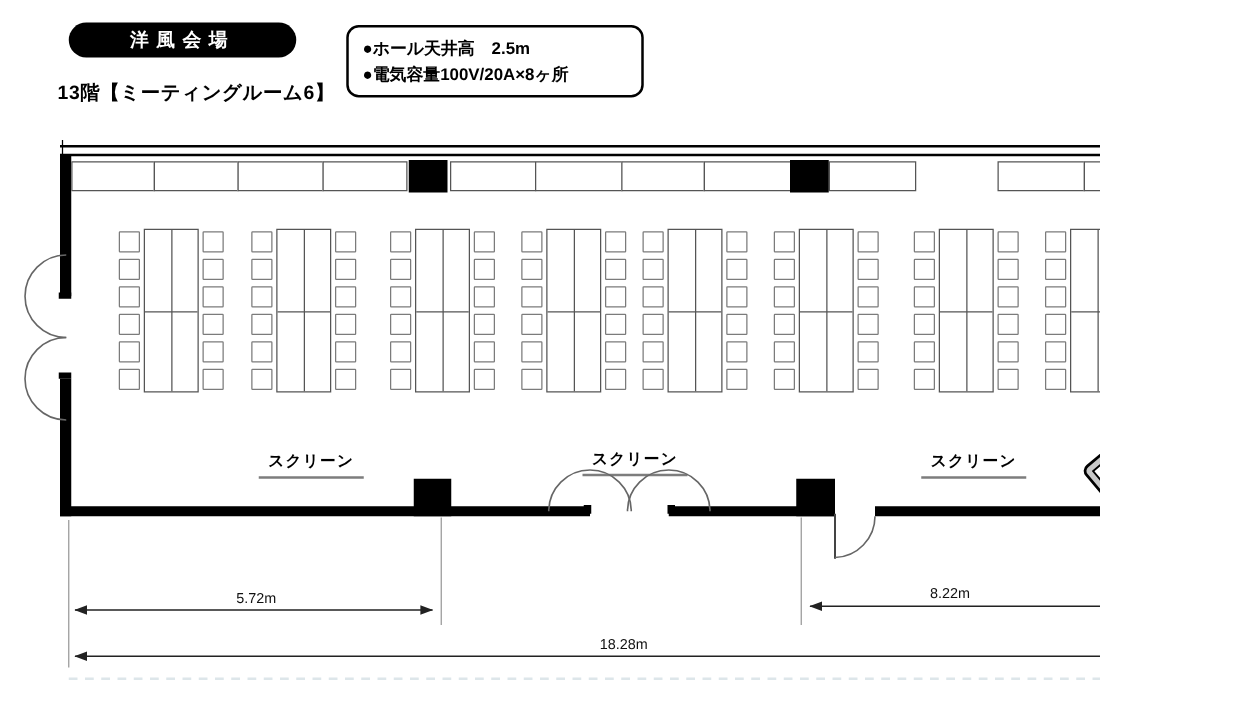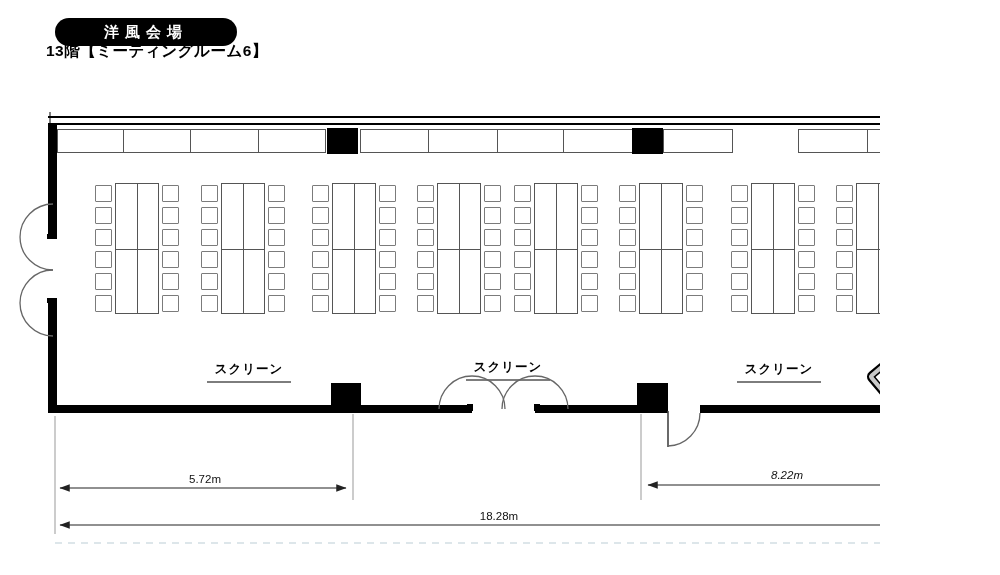--- a/index.html
+++ b/index.html
@@ -4,21 +4,21 @@
 <style>
   html,body{margin:0;padding:0;background:#fff;}
   .canvas{position:relative;width:880px;height:575px;background:#ffffff;
           font-family:"Liberation Sans","DejaVu Sans",sans-serif;overflow:hidden;color:#000;}
   .abs{position:absolute;}
 
   
   .badge{left:55px;top:18px;width:182px;height:28px;background:#000;border-radius:15px;
          color:#fff;display:flex;align-items:center;justify-content:center;
          font-weight:bold;font-size:15px;letter-spacing:6px;}
-  .subtitle{left:46px;top:41px;font-size:15.5px;font-weight:bold;letter-spacing:.5px;white-space:nowrap;}
+  .subtitle{left:46px;top:64px;font-size:15.5px;font-weight:bold;letter-spacing:.5px;white-space:nowrap;}
   .infobox{left:277px;top:20px;width:238px;height:58px;border:2.5px solid #000;border-radius:10px;
            box-sizing:border-box;display:flex;flex-direction:column;justify-content:center;
            padding:0 11px;gap:3px;background:#fff;}
   .infoline{font-size:13.5px;font-weight:bold;white-space:nowrap;}
 
   
   .top-wall{left:48px;top:116px;width:897px;height:9px;border-top:2px solid #000;
             border-bottom:2px solid #000;box-sizing:border-box;background:#fff;}
   .right-wall{left:933px;top:116px;width:13px;height:297px;border-left:3px solid #000;
               border-right:2px solid #000;box-sizing:border-box;background:#fff;}
@@ -57,20 +57,24 @@
 </style>
 </head>
 <body>
 
 <div class="canvas">
 
   <div class="abs badge">
     <span>洋風会場</span>
   </div>
   <div class="abs subtitle">13階【ミーティングルーム6】</div>
+  <div class="abs infobox">
+    <div class="infoline">●ホール天井高　2.5m</div>
+    <div class="infoline">●電気容量100V/20A×8ヶ所</div>
+  </div>
 
   <div class="abs top-wall"></div>
   <div class="abs right-wall"></div>
   <div class="abs wallblk" style="left:48px;top:124px;width:9px;height:113px;"></div>
   <div class="abs wallblk" style="left:48px;top:303px;width:9px;height:110px;"></div>
   <div class="abs wallblk" style="left:48px;top:405px;width:424px;height:8px;"></div>
   <div class="abs wallblk" style="left:535px;top:405px;width:133px;height:8px;"></div>
   <div class="abs wallblk" style="left:700px;top:405px;width:233px;height:8px;"></div>
 
   <div id="plan-gen">
@@ -241,21 +245,21 @@
           <div class="chair"></div>
         </div>
       </div>
     </div>
 
   <div class="screen" style="left:207px;top:361px;">スクリーン</div>
   <div class="screen" style="left:466px;top:359px;">スクリーン</div>
   <div class="screen" style="left:737px;top:361px;">スクリーン</div>
 
   <div class="dimlabel" style="left:170px;top:473px;width:70px;">5.72m</div>
-  <div class="dimlabel" style="left:752px;top:469px;width:70px;font-style:italic;">8.22m</div>
+  <div class="dimlabel" style="left:725px;top:469px;width:70px;">8.22m</div>
   <div class="dimlabel" style="left:462px;top:510px;width:74px;">18.28m</div>
   <div class="dimlabel rot" style="left:938px;top:258px;width:56px;">7.79m</div>
 
   <svg class="overlay" width="1000" height="575" viewBox="0 0 1000 575">
     <defs>
       <marker id="arr" viewBox="0 0 10 10" refX="9" refY="5" markerWidth="9" markerHeight="9" orient="auto-start-reverse">
         <path d="M0,1.5 L9.5,5 L0,8.5 z" fill="#222"></path>
       </marker>
     </defs>
 

